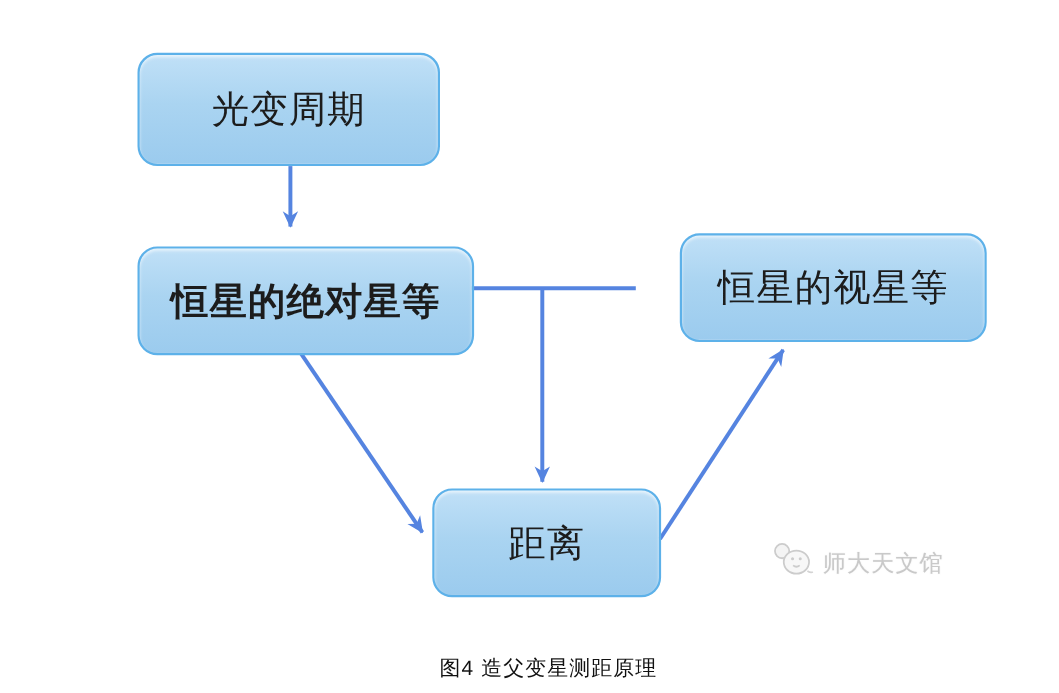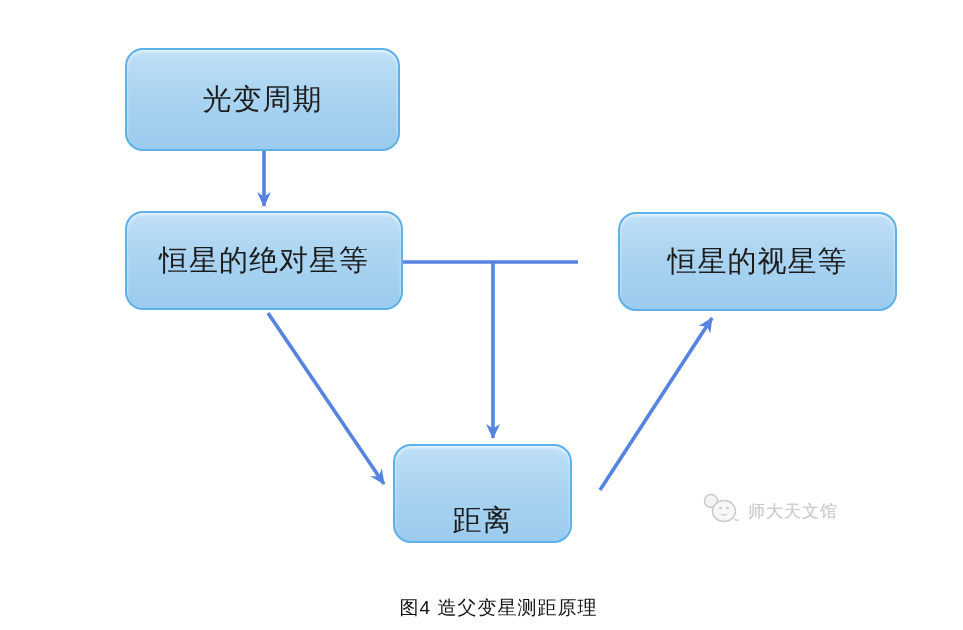--- a/index.html
+++ b/index.html
@@ -19,28 +19,28 @@
     position: absolute;
     box-sizing: border-box;
     border: 2px solid #5db1e9;
     border-radius: 18px;
     background: linear-gradient(180deg, #c0e0f7 0%, #aad4f1 45%, #9bcbee 100%);
     box-shadow: inset 0 2px 3px rgba(255,255,255,0.65);
     display: flex;
     align-items: center;
     justify-content: center;
     color: #1c1c1c;
-    font-size: 29px;
+    font-size: 34px;
     letter-spacing: 1px;
     white-space: nowrap;
   }
   .node-period   { left: 125px; top:  48px; width: 275px; height: 103px; }
-  .node-absolute { left: 125px; top: 211px; width: 278px; height:  99px; }
+  .node-absolute { left: 125px; top: 224px; width: 306px; height:  99px; font-weight: bold; }
   .node-apparent { left: 578px; top: 212px; width: 279px; height:  99px; margin-left: 40px; }
-  .node-distance { left: 393px; top: 444px; width: 179px; height:  99px; align-items: flex-end; }
+  .node-distance { left: 393px; top: 444px; width: 208px; height:  99px; }
 
   .edges-layer {
     position: absolute;
     left: 0; top: 0;
     width: 963px; height: 630px;
     pointer-events: none;
   }
 
   .caption {
     position: absolute;
@@ -55,21 +55,21 @@
 
   .watermark {
     position: absolute;
     left: 701px; top: 490px;
     display: flex;
     align-items: center;
     gap: 7px;
     color: #c9c9c9;
   }
   .watermark-text {
-    font-size: 17px;
+    font-size: 21px;
     letter-spacing: 1px;
     color: #c9c9c9;
     text-shadow: 0 1px 1px rgba(255,255,255,0.9), 0 0 1px rgba(180,180,180,0.5);
   }
 </style>
 </head>
 <body>
 
 <div class="canvas">
 

